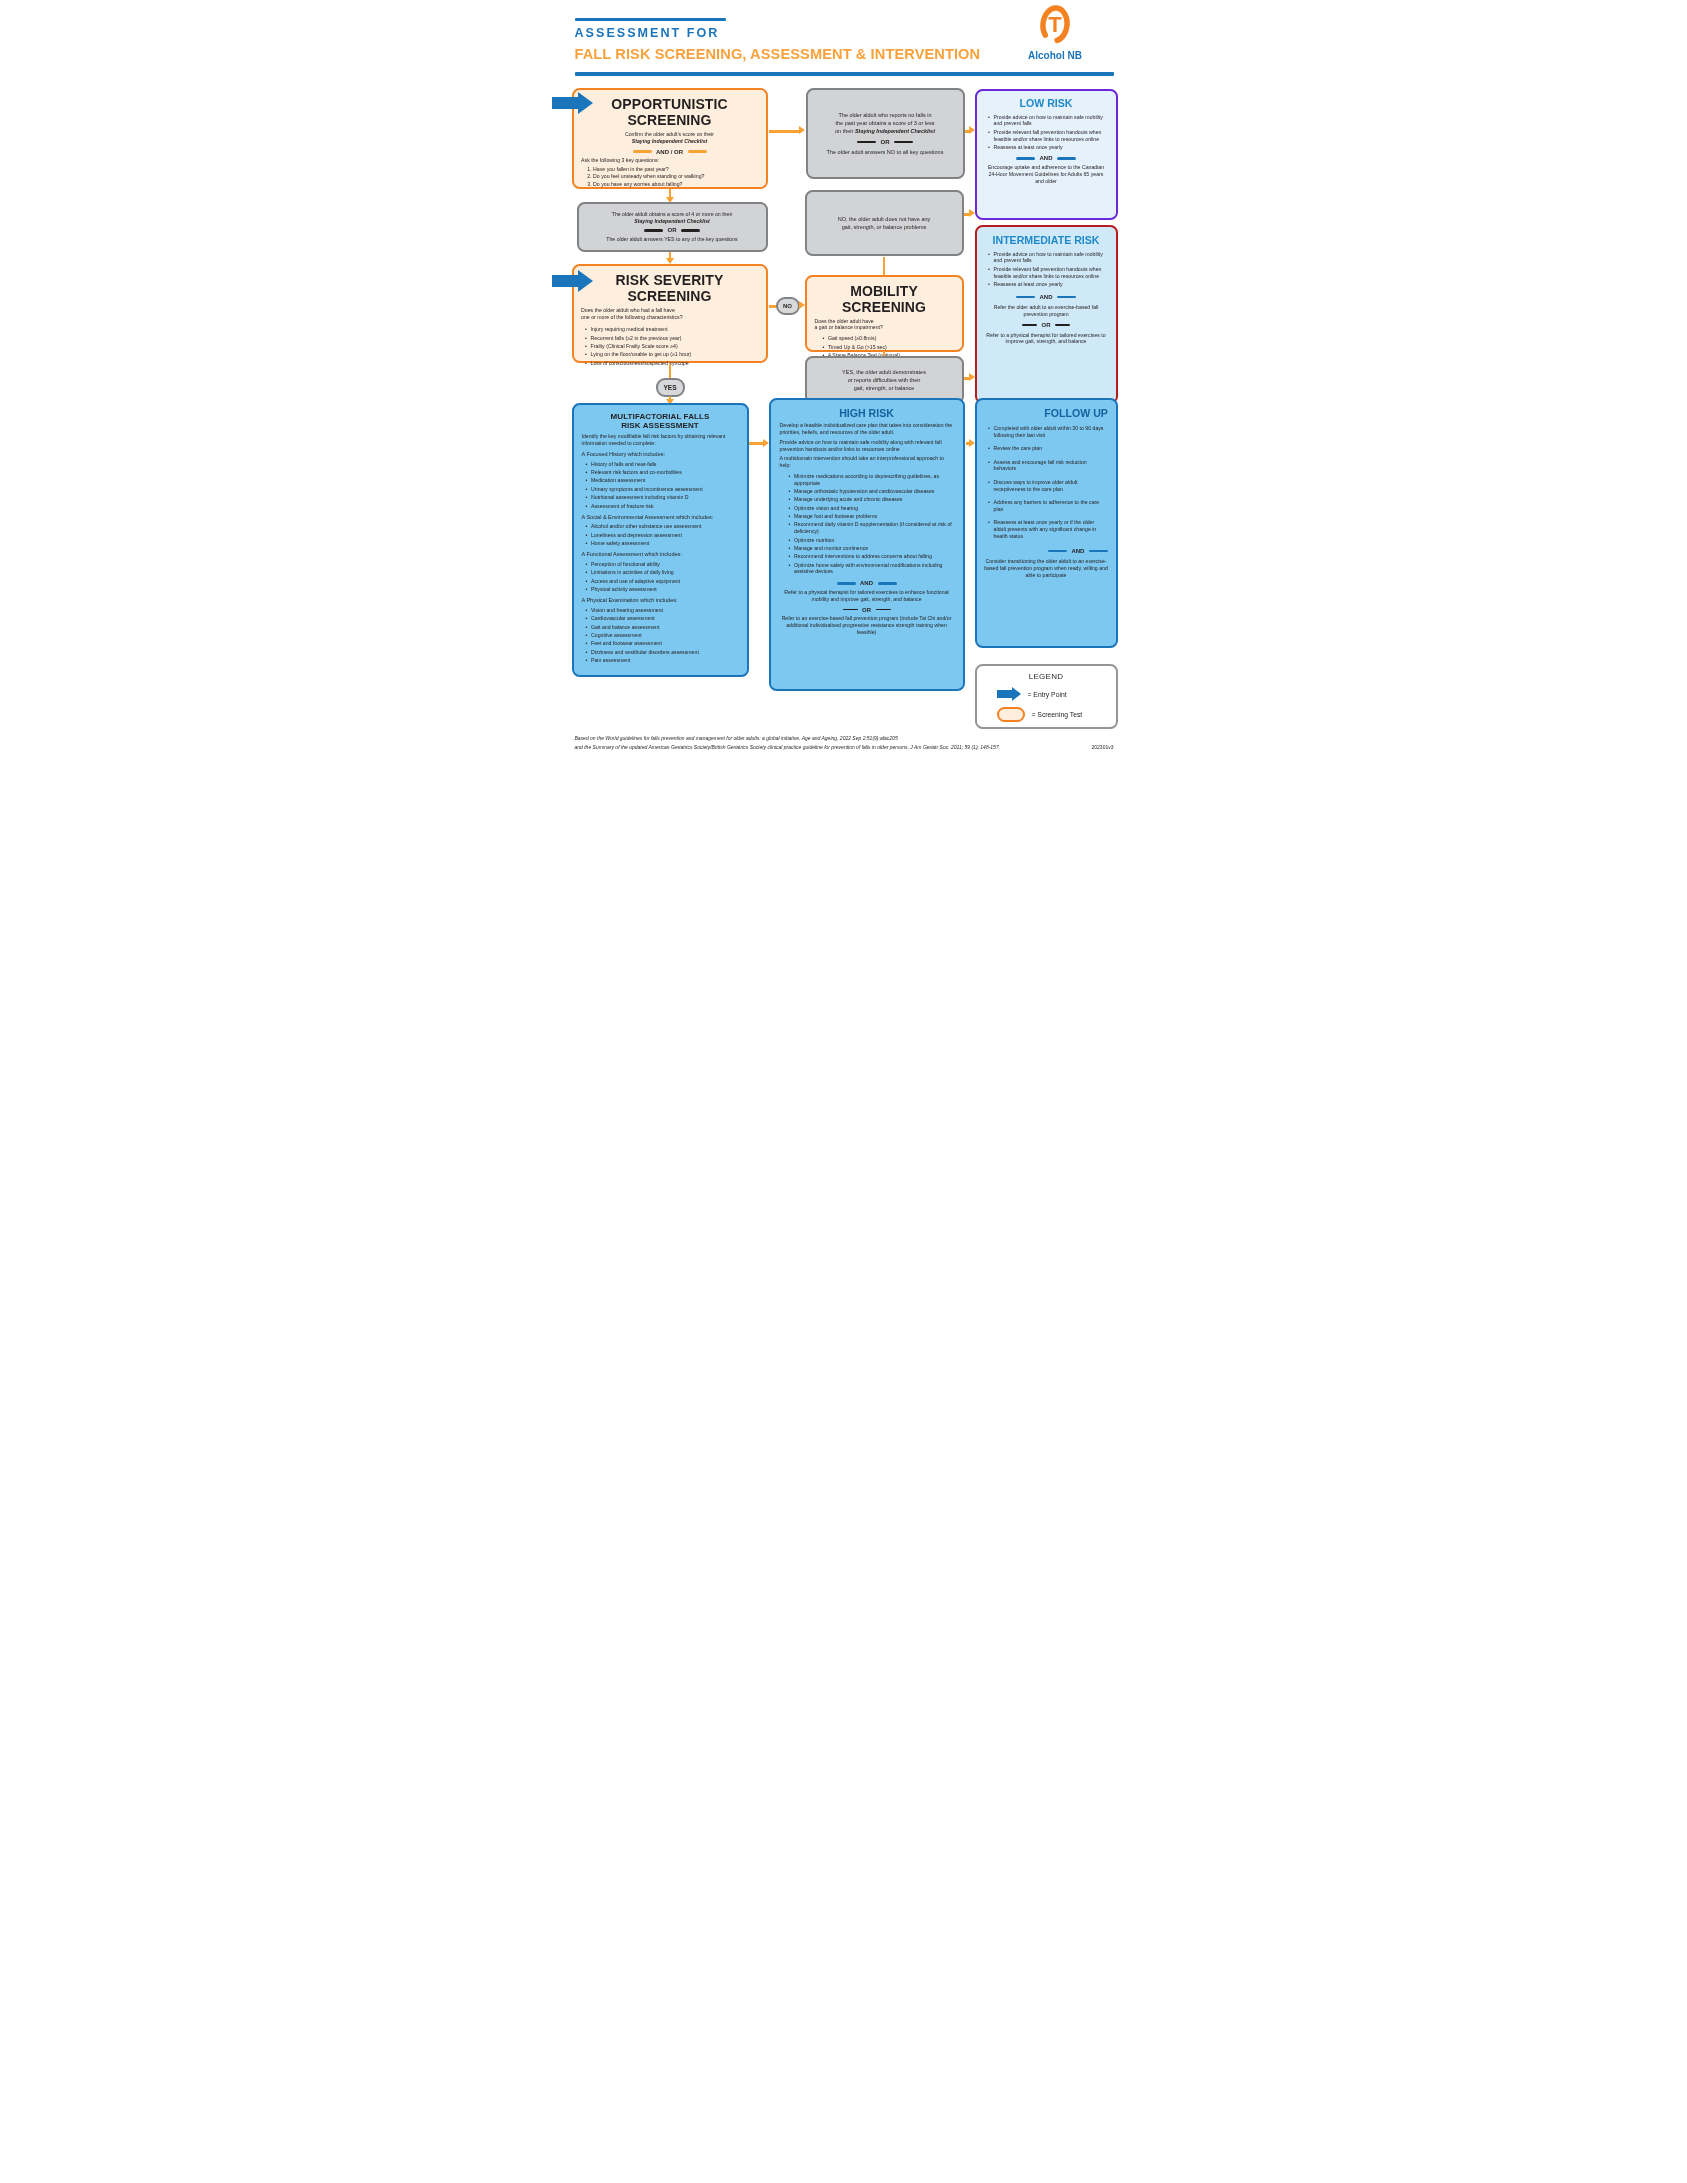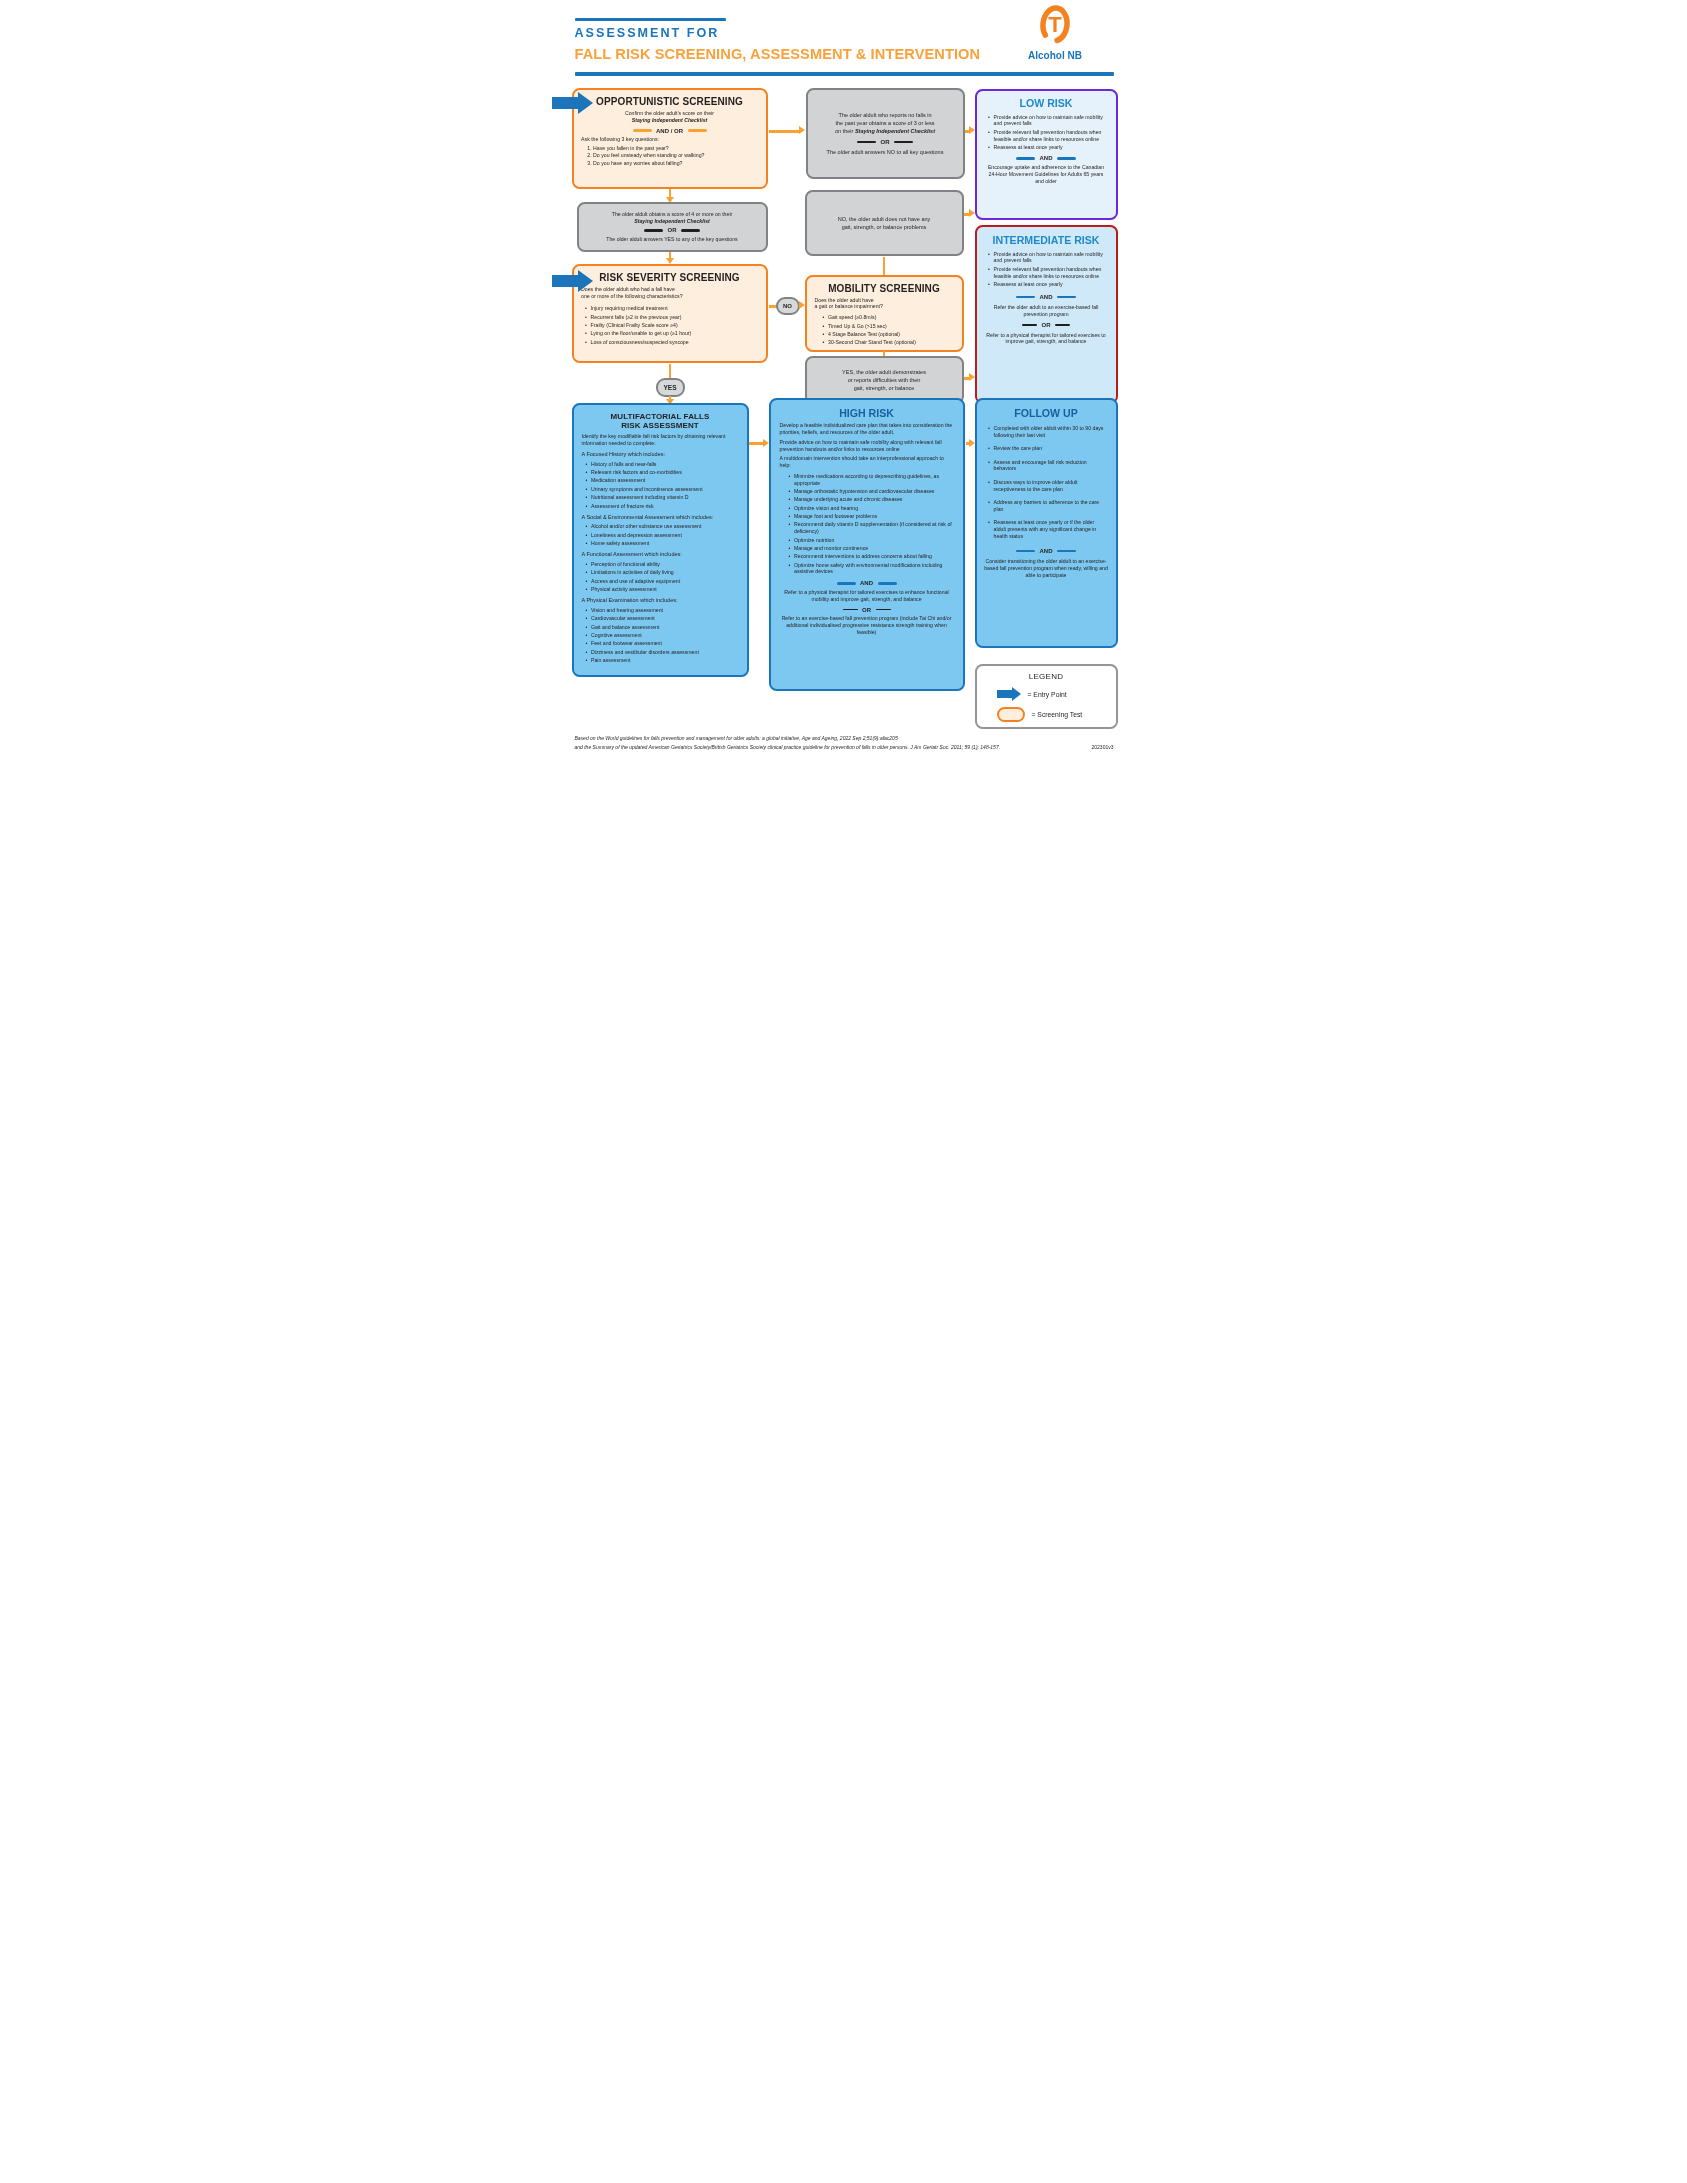--- a/index.html
+++ b/index.html
@@ -19,21 +19,21 @@
   .box.gray     { background:#d2d3d5; border:2px solid #808285; }
   .box.bluefill { background:#7dc8f0; border:2px solid #1b75bb; }
   .box.ltblue   { background:#e6f2fb; border:2px solid #6d28d9; }
   .box.midblue  { background:#cfe9f9; border:2px solid #b91c1c; }
   .box.legendbox{ background:#ffffff; border:2px solid #939598; }
 
   .pad { padding:5.5px 7.6px; box-sizing:border-box; height:100%; display:flex; flex-direction:column; }
   .center { text-align:center; }
   .small { font-size:5.2px; line-height:1.32; }
   .gtxt { font-size:5.5px; line-height:1.5; }
-  .box-title { font-weight:800; font-size:10px; text-align:center; letter-spacing:0.1px; }
+  .box-title { font-weight:800; font-size:14px; text-align:center; letter-spacing:0.1px; }
   .big-title { font-weight:800; font-size:10.6px; text-align:center; }
   .c-titleblue { color:#2089ca; }
   .c-navy { color:#15619f; }
   .b { font-weight:400; }
   .bi { font-weight:800; font-style:italic; }
 
   ul.blist { margin:2px 0 0 0; padding:0 0 0 3px; list-style:none; }
   ul.blist li { position:relative; padding-left:6.5px; margin-top:1.5px; }
   ul.blist li::before { content:"\2022"; position:absolute; left:1px; }
   ol.qlist { margin:1px 0 0 0; padding:0 0 0 12px; }
@@ -366,21 +366,21 @@
       <div class="divider" style="margin:4.5px 0 3.5px 0;">
         <span class="dash dark thin"></span>
         <span>OR</span>
         <span class="dash dark thin"></span>
       </div>
       <div class="small b center">Refer to a physical therapist for tailored exercises to improve gait, strength, and balance</div>
     </div>
   </div>
 
   <div class="box bluefill" style="left:423px;top:398px;width:143px;height:250px;">
-    <div class="pad" style="padding:7px 7.6px;">
+    <div class="pad" style="padding:7px 7.6px;align-items:flex-end;">
       <div class="big-title c-navy">FOLLOW UP</div>
       <ul class="blist small" style="margin-top:2px;">
         <li style="margin-top:4px;">Completed with older aldult within 30 to 90 days following their last visit</li>
         <li style="margin-top:6.5px;">Review the care plan</li>
         <li style="margin-top:6.5px;">Assess and encourage fall risk reduction behaviors</li>
         <li style="margin-top:6.5px;">Discuss ways to improve older aldult receptiveness to the care plan</li>
         <li style="margin-top:6.5px;">Address any barriers to adherence to the care plan</li>
         <li style="margin-top:6.5px;">Reassess at least once yearly or if the older aldult presents with any significant change in health status</li>
       </ul>
       <div class="divider" style="margin:8px 0 4.5px 0;">

